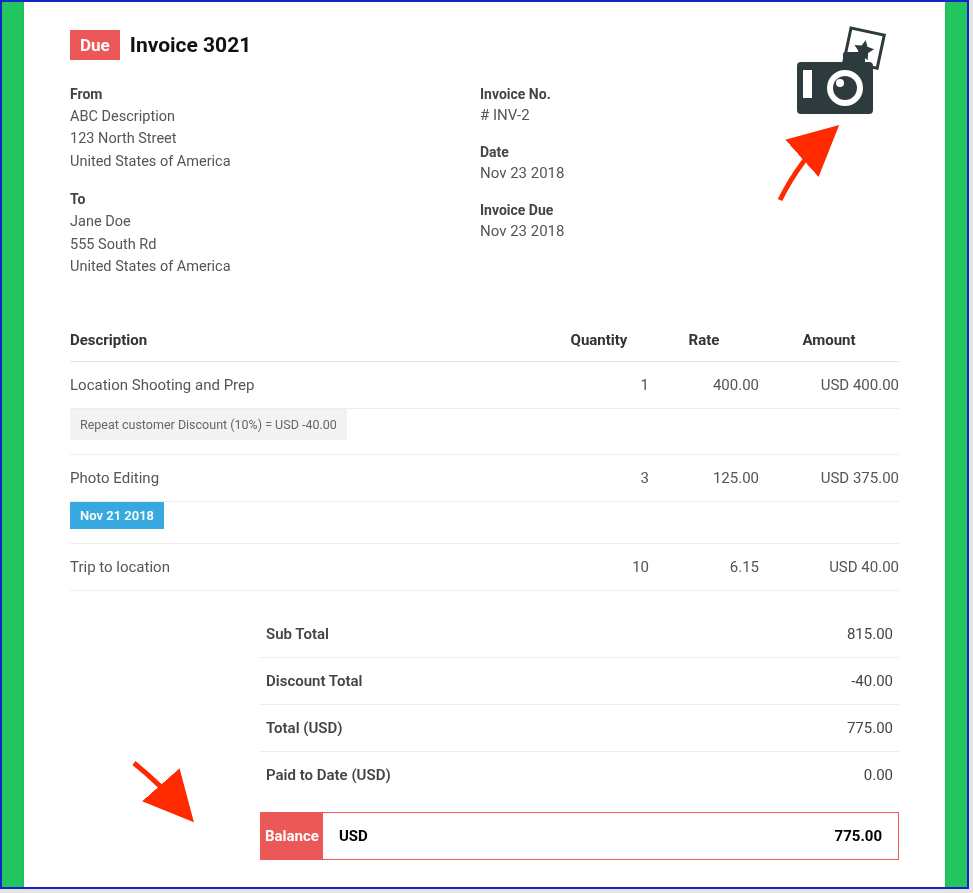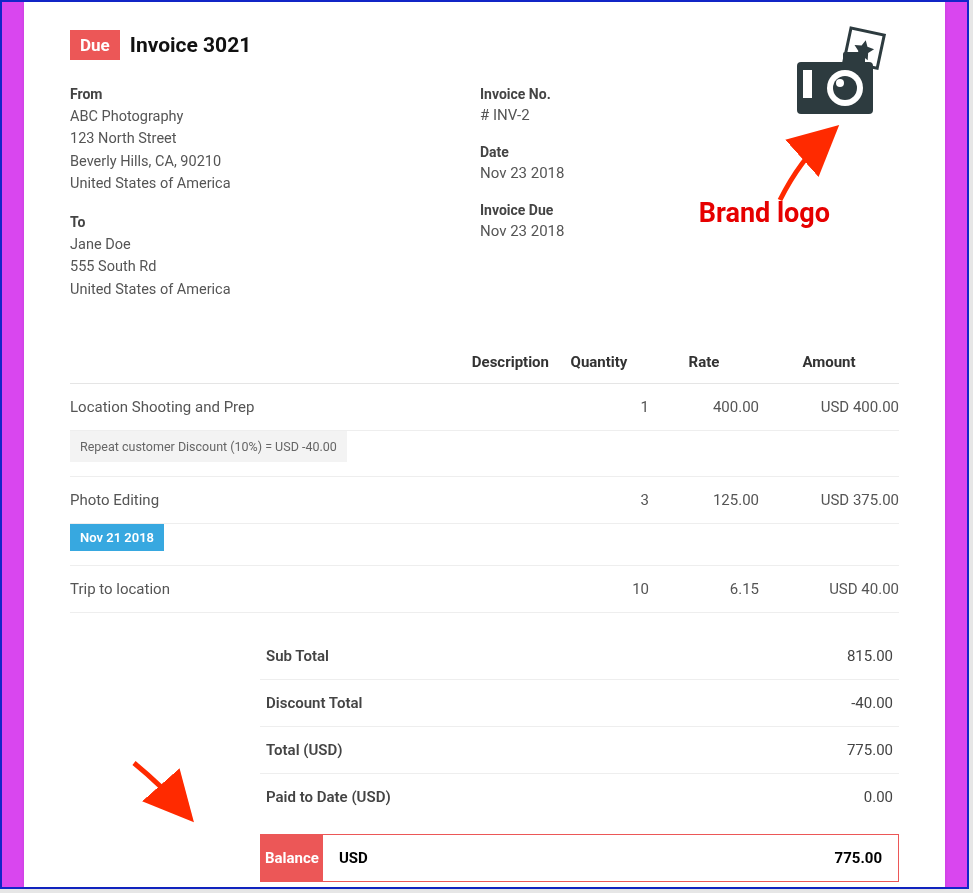--- a/index.html
+++ b/index.html
@@ -1,32 +1,32 @@
 <!DOCTYPE html>
 <html><head>
 <meta charset="utf-8">
 <style>
 *{box-sizing:border-box;margin:0;padding:0}
 body{font-family:-apple-system,BlinkMacSystemFont,"Segoe UI",Roboto,Helvetica,Arial,sans-serif;background:#e6e6e6;width:973px;height:893px;overflow:hidden}
-.frame{border:2px solid #1226c9;background:#d946ef;width:969px;height:889px;margin:0;position:relative}
+.frame{border:2px solid #1226c9;background:#22c55e;width:969px;height:889px;margin:0;position:relative}
 .sheet{background:#fff;margin:0 22px;height:100%;padding:28px 46px 10px;box-shadow:0 1px 3px rgba(0,0,0,.1);position:relative}
 .hdr{display:flex;align-items:center;gap:10px;margin-bottom:26px}
 .due{background:#ec5757;color:#fff;font-weight:700;padding:5px 10px;font-size:17px}
 .inv-title{font-weight:700;font-size:21px;color:#111}
 .top{display:flex;gap:40px}
 .left{flex:0 0 370px}
 .lbl{font-weight:700;font-size:14px;color:#444;margin-bottom:4px}
 .blk{margin-bottom:18px}
 .addr{font-size:14.5px;line-height:1.55;color:#555}
 .mid{flex:0 0 170px}
 .mid .blk{margin-bottom:20px}
 .mid .val{font-size:15px;color:#555;margin-top:4px}
 .logo{position:absolute;right:46px;top:20px;width:110px;height:100px}
 .tbl{width:100%;border-collapse:collapse;margin-top:24px}
-.tbl th{text-align:right;font-size:15px;color:#333;font-weight:700;padding:10px 0 12px;border-bottom:1px solid #e5e5e5}
+.tbl th{text-align:left;font-size:15px;color:#333;font-weight:700;padding:10px 0 12px;border-bottom:1px solid #e5e5e5}
 .tbl th.r{text-align:center}
 .tbl td{font-size:15px;color:#555;padding:14px 0;border-bottom:1px solid #eee;vertical-align:top}
 .tbl td.r{text-align:right}
 .disc{background:#f3f3f3;font-size:12.5px;color:#666;padding:8px 10px;margin:0;display:inline-block}
 .tag{background:#37a8e0;color:#fff;font-size:13px;padding:6px 10px;font-weight:600;display:inline-block}
 .sum{margin-top:20px;margin-left:190px}
 .sum-row{display:flex;justify-content:space-between;border-bottom:1px solid #eee;padding:14px 6px;font-size:15px;color:#444}
 .sum-row .sl{font-weight:600}
 .balance{border:1px solid #ec5757;display:flex;align-items:stretch;margin-top:14px}
 .balance .b1{background:#ec5757;color:#fff;font-weight:700;padding:14px 4px;font-size:15px}
@@ -43,23 +43,22 @@
 <div class="hdr">
   <span class="due">Due</span>
   <span class="inv-title">Invoice 3021</span>
 </div>
 
 <div class="top">
   <div class="left">
     <div class="blk">
       <div class="lbl">From</div>
       <div class="addr">
-        <div>ABC Photography</div>
+        <div>ABC Description</div>
         <div>123 North Street</div>
-        <div>Beverly Hills, CA, 90210</div>
         <div>United States of America</div>
       </div>
     </div>
     <div class="blk">
       <div class="lbl">To</div>
       <div class="addr">
         <div>Jane Doe</div>
         <div>555 South Rd</div>
         <div>United States of America</div>
       </div>
@@ -152,21 +151,20 @@
         </div>
   <div class="balance">
     <div class="b1">Balance</div>
     <div class="b2">
             <span>USD</span>
             <span>775.00</span>
           </div>
   </div>
 </div>
 
-<div class="annot" style="top:195px;right:115px">Brand logo</div>
 <svg class="arrow" style="top:118px;right:95px;width:90px;height:90px" viewBox="0 0 90 90">
         <defs>
           <marker id="ah1" markerWidth="10" markerHeight="10" refX="7" refY="5" orient="auto">
             <path d="M0,0 L10,5 L0,10 z" fill="#ff2a00"></path>
           </marker>
         </defs>
         <path d="M20,80 Q40,40 68,15" stroke="#ff2a00" stroke-width="5" fill="none" marker-end="url(#ah1)"></path>
       </svg>
 
 <svg class="arrow" style="top:753px;left:102px;width:80px;height:70px" viewBox="0 0 80 70">

